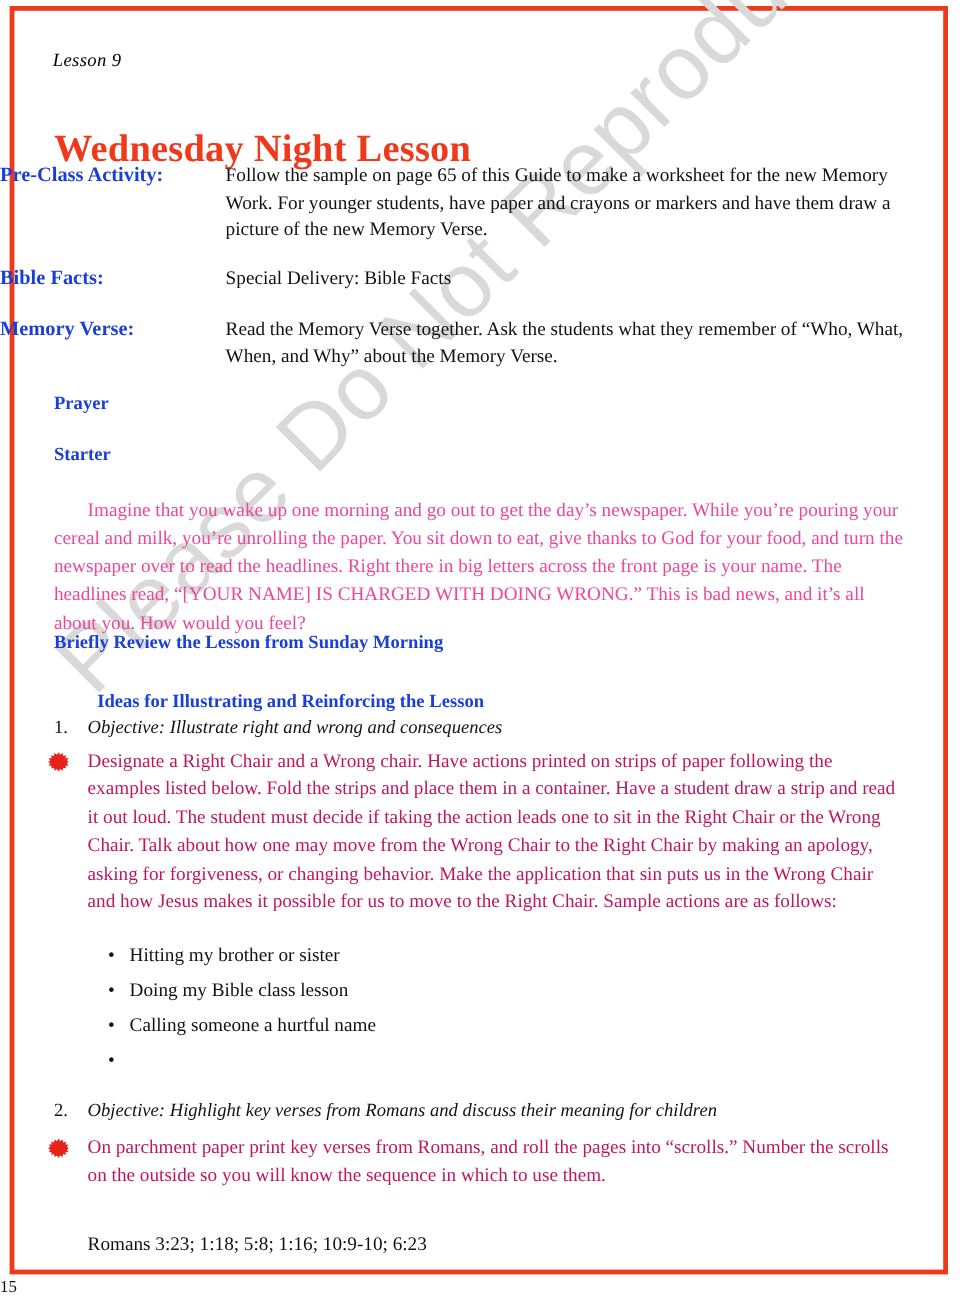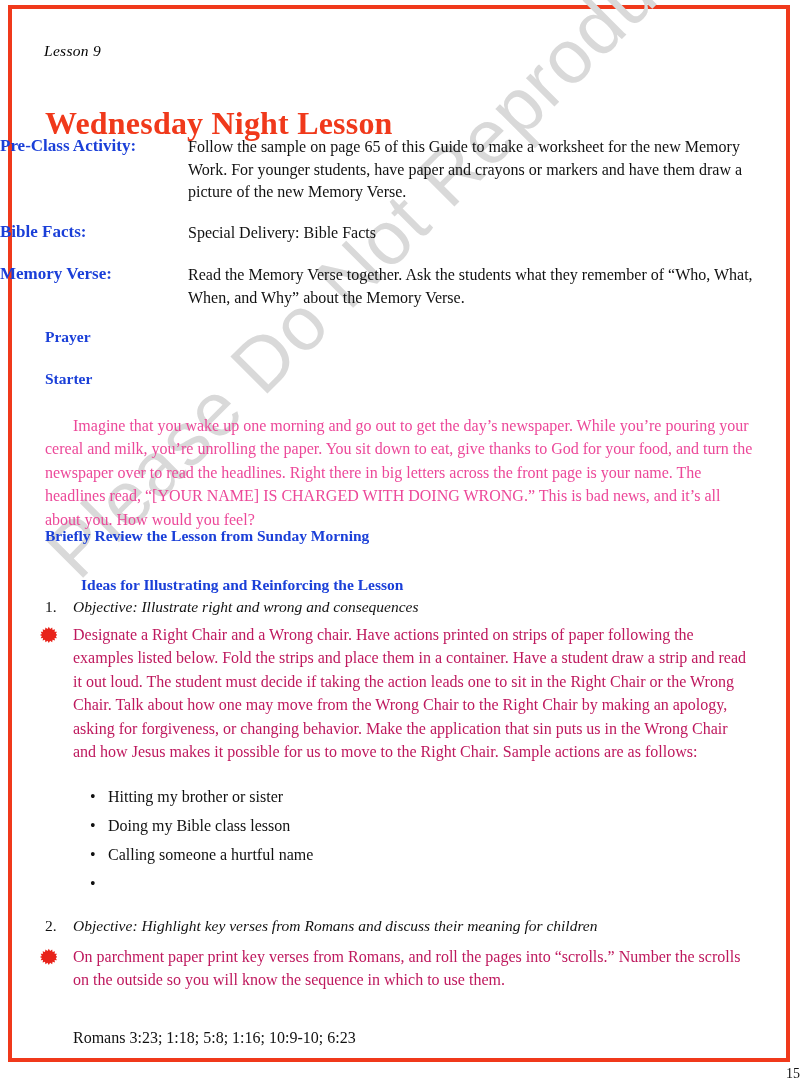--- a/index.html
+++ b/index.html
@@ -220,21 +220,21 @@
     font-size: 16px;
     color: #111;
     margin-top: 36px;
   }
 
   .page-number {
     position: absolute;
     left: 0;
     top: 1066px;
     width: 800px;
-    text-align: right;
+    text-align: left;
     font-size: 14px;
     color: #111;
   }
 </style>
 </head>
 <body>
 
 <div id="page">
 
   <div id="page-border"></div>

